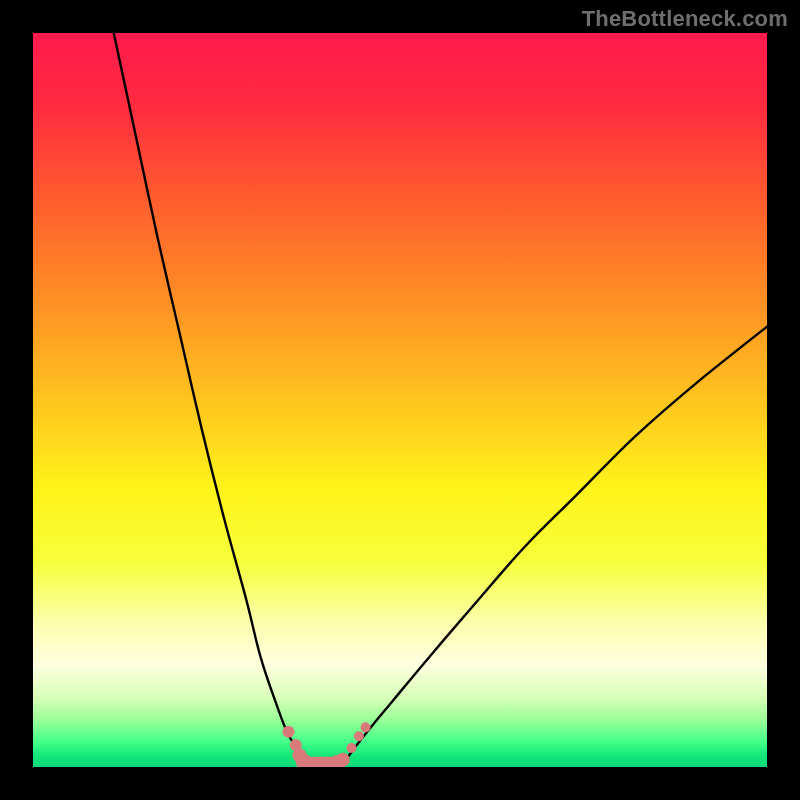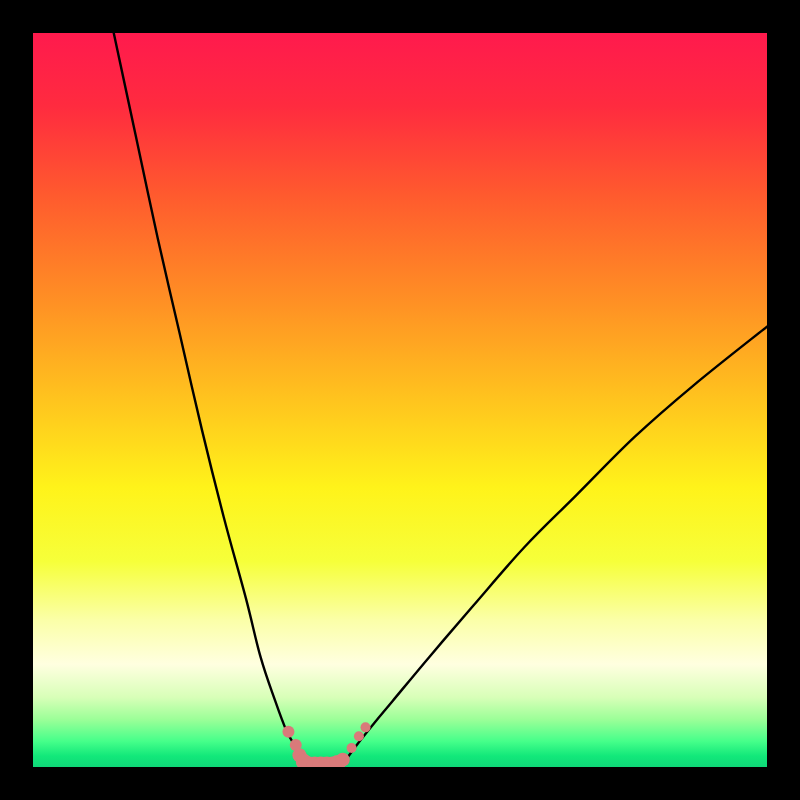--- a/index.html
+++ b/index.html
@@ -78,13 +78,14 @@
           <circle cx="293.60" cy="731.43" r="8" fill="#d97a7a"></circle>
           <circle cx="299.47" cy="731.43" r="8" fill="#d97a7a"></circle>
           <circle cx="304.61" cy="729.96" r="8" fill="#d97a7a"></circle>
           <circle cx="309.75" cy="726.66" r="7" fill="#d97a7a"></circle>
           <circle cx="318.56" cy="714.92" r="5" fill="#d97a7a"></circle>
           <circle cx="325.90" cy="703.17" r="5" fill="#d97a7a"></circle>
           <circle cx="332.50" cy="694.36" r="5" fill="#d97a7a"></circle>
         </g>
     </svg>
   </div>
+  <div class="watermark">TheBottleneck.com</div>
 </div>
 
 </body></html>

